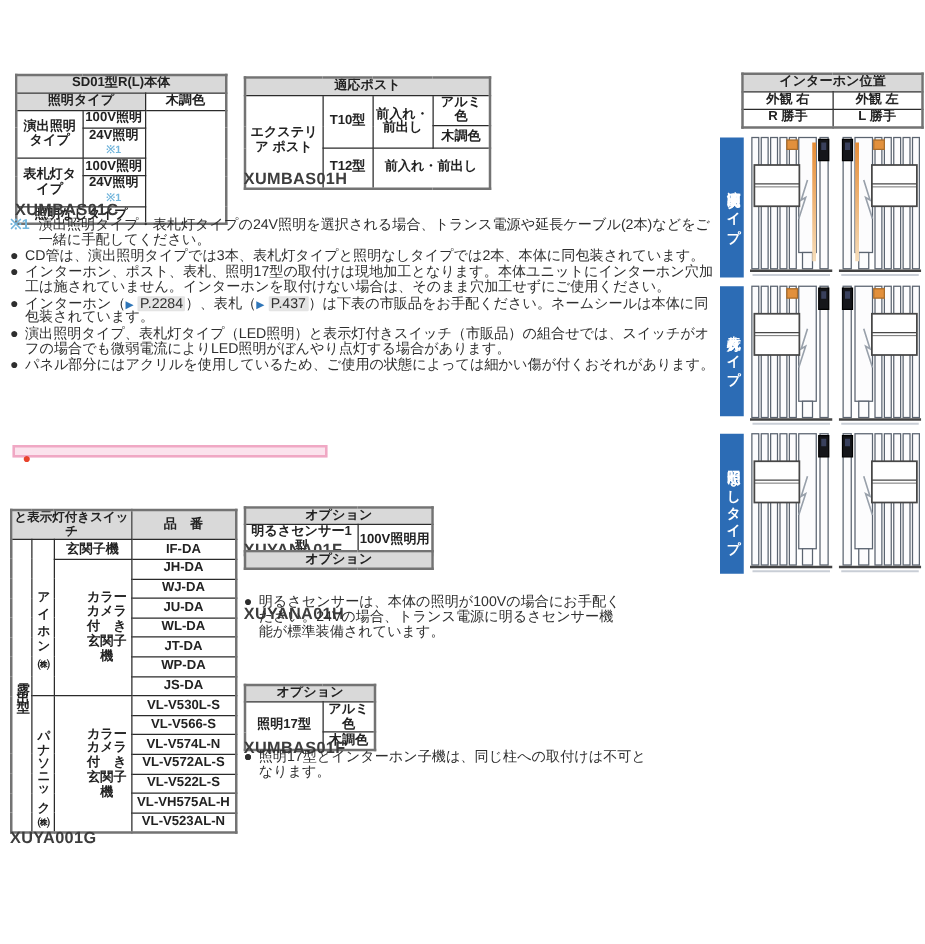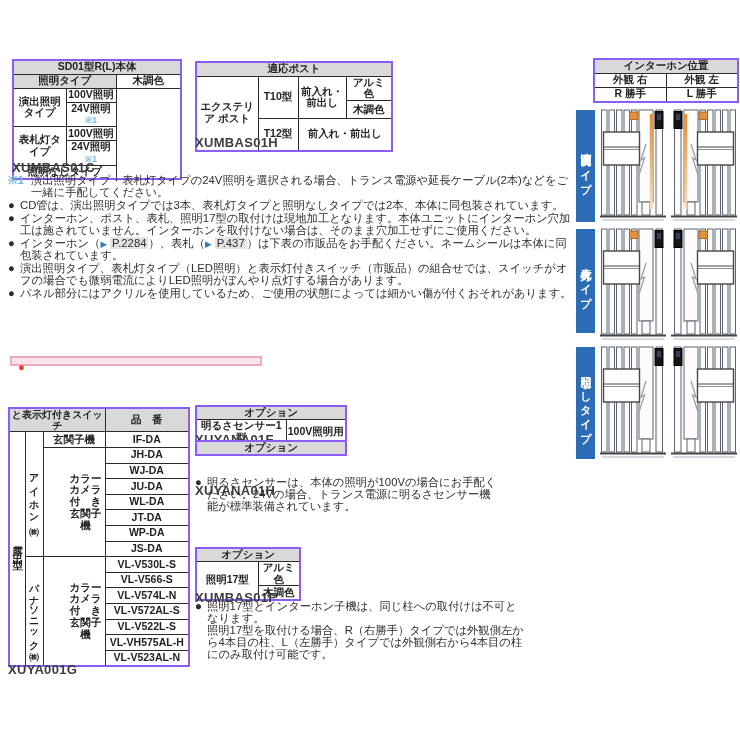--- a/index.html
+++ b/index.html
@@ -2,21 +2,21 @@
 <html><head>
 <meta charset="utf-8">
 <style>
   html,body{margin:0;padding:0;}
   body{
     width:740px;height:755px;position:relative;background:#ffffff;
     font-family:"Liberation Sans", sans-serif;color:#222;
     -webkit-font-smoothing:antialiased;overflow:hidden;
   }
   
-  table.t{border-collapse:collapse;table-layout:fixed;position:absolute;background:#fff;border:2px solid #8b5cf6;}
+  table.t{border-collapse:collapse;table-layout:fixed;position:absolute;background:#fff;border:2px solid #737373;}
   table.t td{border:1px solid #2b2b2b;text-align:center;vertical-align:middle;
     font-weight:bold;font-size:10.5px;line-height:1.12;padding:0 1px;background:#fff;overflow:hidden;}
   table.t td.hd{background:#d9d9d9;}
   table.t td.pre{white-space:pre-line;padding-left:24px;}
   .mark{color:#74b6dc;font-size:8.5px;font-weight:bold;}
   .code{position:absolute;font-size:13px;color:#3d3d3d;letter-spacing:.3px;font-weight:bold;}
   
   .vert{writing-mode:vertical-rl;text-orientation:upright;letter-spacing:2px;}
   .vert-wide{writing-mode:vertical-rl;text-orientation:upright;letter-spacing:7px;}
   
@@ -265,21 +265,20 @@
   <tr style="height:14px">
         <td>木調色</td>
       </tr>
 </tbody>
   </table>
 <div class="code" style="left:195px;top:590px">XUMBAS01F</div>
 
 <div class="sidenote" style="left:195px;top:601px;width:330px">
   <div class="note b"><span class="blt">●</span></div>
   <div class="note b"><span class="blt">●</span><span>照明17型とインターホン子機は、同じ柱への取付けは不可となります。</span></div>
-  <div class="note cont"><span>照明17型を取付ける場合、R（右勝手）タイプでは外観側左から4本目の柱、L（左勝手）タイプでは外観側右から4本目の柱にのみ取付け可能です。</span></div>
 </div>
 
 <div class="vlabel" style="left:576px;top:110px;height:112px">演出照明タイプ</div>
 <div class="vlabel" style="left:576px;top:229px;height:104px">表札灯タイプ</div>
 <div class="vlabel" style="left:576px;top:347px;height:112px">照明なしタイプ</div>
 
 <svg class="draw" style="left:600px;top:108px" viewBox="0 0 66 114">
   <defs>
       <linearGradient id="og" x1="0" y1="0" x2="0" y2="1">
         <stop offset="0" stop-color="#e78c34"></stop>

